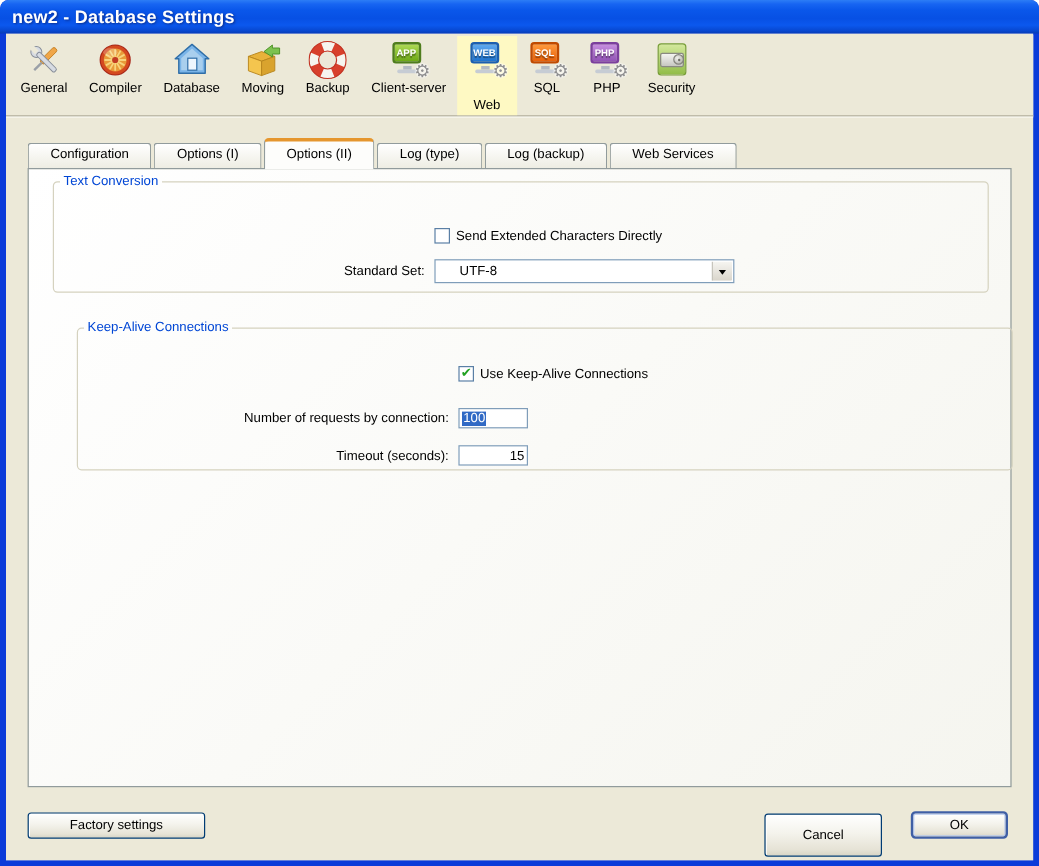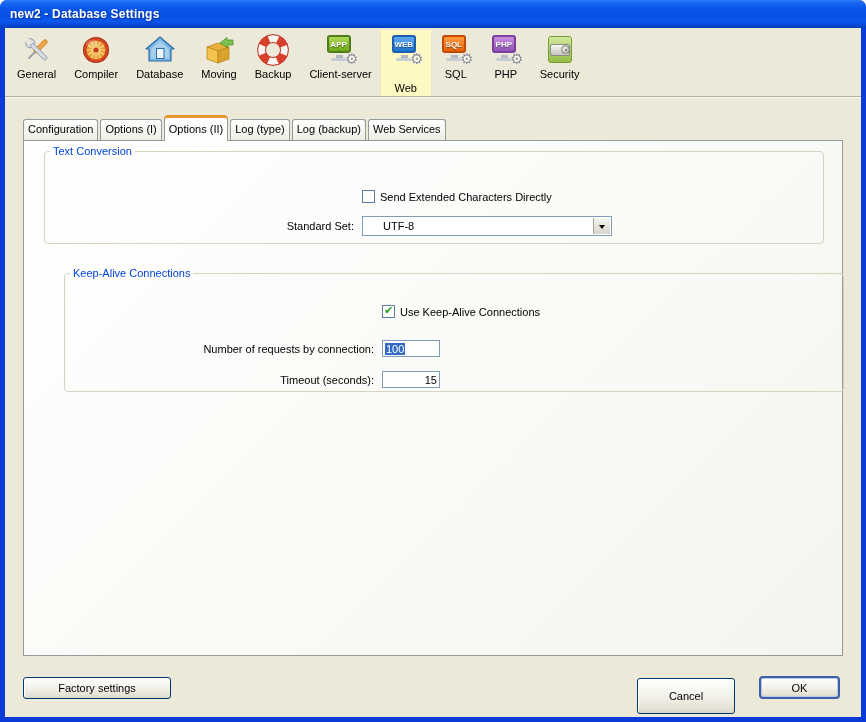--- a/index.html
+++ b/index.html
@@ -5,21 +5,21 @@
   * { margin:0; padding:0; box-sizing:border-box; }
   html,body { width:866px; height:722px; }
   body { font-family:"Liberation Sans","DejaVu Sans",sans-serif; font-size:11px; color:#000; background:#fff; }
 
   .window { position:relative; width:866px; height:722px; background:#0a3bd9; border-radius:7px 7px 0 0; overflow:hidden; }
 
   
   .titlebar { position:absolute; left:0; top:0; right:0; height:28px;
     background:linear-gradient(180deg,#2c7df6 0%,#1765f2 12%,#0a57ea 30%,#0750e4 55%,#0b58ee 75%,#0747cf 92%,#063bb5 100%);
     border-radius:7px 7px 0 0; display:flex; align-items:center; padding-left:10px; }
-  .title-text { color:#fff; font-weight:bold; font-size:12px; text-shadow:1px 1px 2px #0b2f8e; letter-spacing:.2px; }
+  .title-text { color:#fff; font-weight:bold; font-size:15px; text-shadow:1px 1px 2px #0b2f8e; letter-spacing:.2px; }
 
   
   .client { position:absolute; left:5px; top:28px; right:5px; bottom:5px; background:#ece9d8; }
 
   
   .toolbar { position:absolute; left:0; top:0; right:0; height:69px;
     border-bottom:1px solid #b5b19f; box-shadow:0 1px 0 #fbfaf4;
     display:flex; align-items:stretch; padding:2px 0 0 3px; }
   .tb-item { display:flex; flex-direction:column; align-items:center; justify-content:flex-start;
     padding:4px 9px 2px; cursor:default; }
@@ -44,21 +44,21 @@
   .sec-sq   { position:absolute; left:4px; top:2px; width:24px; height:27px; border-radius:3px;
     background:linear-gradient(#d3e89c,#92bd48); border:1px solid #769d35; }
   .sec-door { position:absolute; left:6px; top:10px; width:20px; height:12px; border-radius:2px;
     background:linear-gradient(#f4f4f1,#c7c7c1); border:1px solid #8a8a82; }
   .sec-dial { position:absolute; left:17px; top:11px; width:9px; height:9px; border-radius:50%;
     background:radial-gradient(circle at 35% 35%,#f0f0ec,#a8a8a0); border:1px solid #84847c; }
   .sec-dial::after { content:""; position:absolute; left:3px; top:3px; width:2px; height:2px; border-radius:50%; background:#6e6e66; }
 
   
   .tabstrip { position:absolute; left:18px; top:87px; height:25px; display:flex; align-items:flex-end; gap:2px; z-index:3; }
-  .tab { height:21px; padding:3px 4px 0; background:linear-gradient(#ffffff,#eeede3);
+  .tab { height:21px; padding:3px 18px 0; background:linear-gradient(#ffffff,#eeede3);
     border:1px solid #919b9c; border-bottom:none; border-radius:3px 3px 0 0; white-space:nowrap; cursor:default; }
   .tab.active { height:26px; margin-bottom:-1px; padding-top:5px; background:#fdfdfb;
     border-top:3px solid #e5962e; border-radius:4px 4px 0 0; z-index:4; }
 
   
   .panel { position:absolute; left:18px; top:112px; width:820px; height:516px;
     background:linear-gradient(135deg,#ffffff 0%,#f5f5ef 100%); border:1px solid #919b9c; z-index:1; }
 
   fieldset.grp { position:absolute; border:1px solid #d5d2bf; border-radius:4px; padding:0; }
   fieldset.grp legend { color:#0046d5; padding:0 3px; margin-left:5px; }

